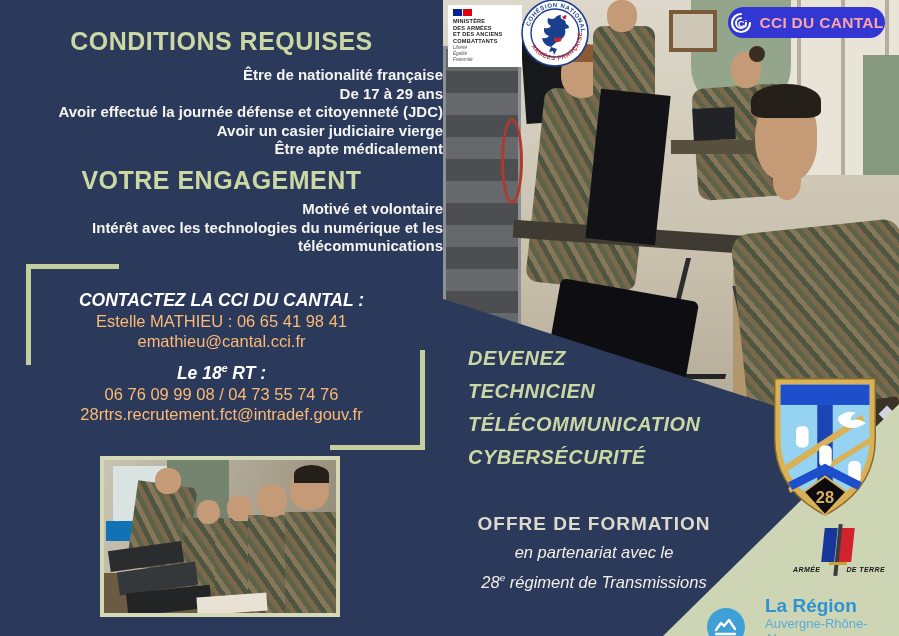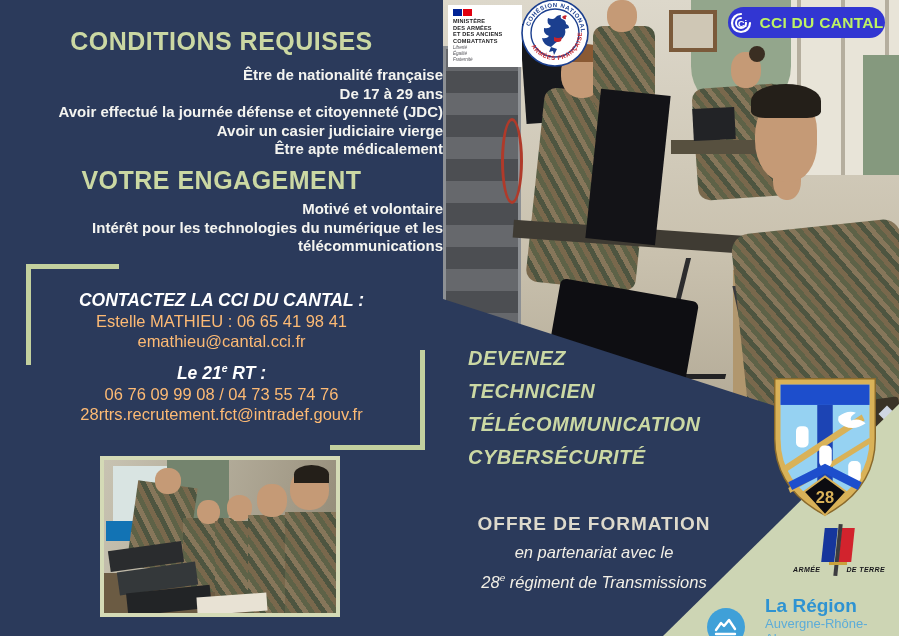--- a/index.html
+++ b/index.html
@@ -41,21 +41,21 @@
   .partner{font-style:italic;font-size:16.5px;color:#f2efe6;line-height:26px;}
   .sup{font-size:60%;vertical-align:super;}
   
   .ministry{position:absolute;left:5px;top:5px;width:74px;height:62px;background:#fff;
     padding:4px 3px 2px 5px;box-sizing:border-box;}
   .ministry-line{font-size:5.6px;font-weight:900;color:#1d1d1f;line-height:6.6px;letter-spacing:.2px;}
   .motto-line{font-size:4.6px;font-style:italic;color:#54545a;line-height:5.4px;margin-top:.6px;}
   
   .cci-pill{position:absolute;left:285px;top:7px;width:157px;height:31px;border-radius:17px;
     background:#3236d2;display:flex;align-items:center;justify-content:center;gap:6px;}
-  .cci-pill-label{color:#bef264;font-weight:800;font-size:15.5px;letter-spacing:.3px;white-space:nowrap;}
+  .cci-pill-label{color:#fca5a5;font-weight:800;font-size:15.5px;letter-spacing:.3px;white-space:nowrap;}
   
   .armee-text{font-size:7px;font-weight:900;font-style:italic;color:#15151a;letter-spacing:.4px;}
   .region-title{font-size:19px;font-weight:800;color:#2e93d2;line-height:20px;}
   .region-sub{font-size:13px;font-weight:500;color:#5cacd8;line-height:15px;}
   .kb-keys{background:
     repeating-linear-gradient(0deg,transparent 0 7px,#050505 7px 9px),
     repeating-linear-gradient(90deg,#3c3c40 0 8px,#0a0a0c 8px 10px);}
   .maplines{background:
     repeating-linear-gradient(80deg,transparent 0 14px,#a89f8d 14px 15px),
     repeating-linear-gradient(10deg,transparent 0 22px,#b3aa97 22px 23px),#cfc8b8;}
@@ -74,35 +74,35 @@
       <div>De 17 à 29 ans</div>
       <div>Avoir effectué la journée défense et citoyenneté (JDC)</div>
       <div>Avoir un casier judiciaire vierge</div>
       <div>Être apte médicalement</div>
     </div>
 
     <div class="sage-title" style="top:166px;">VOTRE ENGAGEMENT</div>
 
     <div class="wlines" style="top:200px;">
       <div>Motivé et volontaire</div>
-      <div>Intérêt pour les technologies du numérique et les</div>
+      <div>Intérêt avec les technologies du numérique et les</div>
       <div>télécommunications</div>
     </div>
 
     <div class="bracket-tl"></div>
     <div class="bracket-br"></div>
 
     <div class="abs" style="top:290px;width:443px;text-align:center;">
       <div class="contact-title">CONTACTEZ LA CCI DU CANTAL :</div>
       <div class="contact-line">Estelle MATHIEU : 06 65 41 98 41</div>
       <div class="contact-line">emathieu@cantal.cci.fr</div>
     </div>
 
     <div class="abs" style="top:362px;width:443px;text-align:center;">
-      <div class="contact-title"><span>Le 21</span><span class="sup">e</span><span> RT :</span></div>
+      <div class="contact-title"><span>Le 18</span><span class="sup">e</span><span> RT :</span></div>
       <div class="contact-line">06 76 09 99 08 / 04 73 55 74 76</div>
       <div class="contact-line">28rtrs.recrutement.fct@intradef.gouv.fr</div>
     </div>
 
     <div class="photo-left">
       <div class="abs" style="left:4%;top:4%;width:26%;height:48%;background:#d9e4e2;"></div>
       <div class="abs" style="left:27%;top:0;width:27%;height:62%;background:#74846e;border-radius:0 0 45% 45%;"></div>
       <div class="abs" style="left:1%;top:40%;width:15%;height:13%;background:#1273b4;"></div>
       <div class="abs" style="left:0;bottom:0;width:100%;height:26%;background:#6b5b43;"></div>
       <div class="abs camo" style="left:12%;top:16%;width:26%;height:56%;transform:rotate(8deg);"></div>

